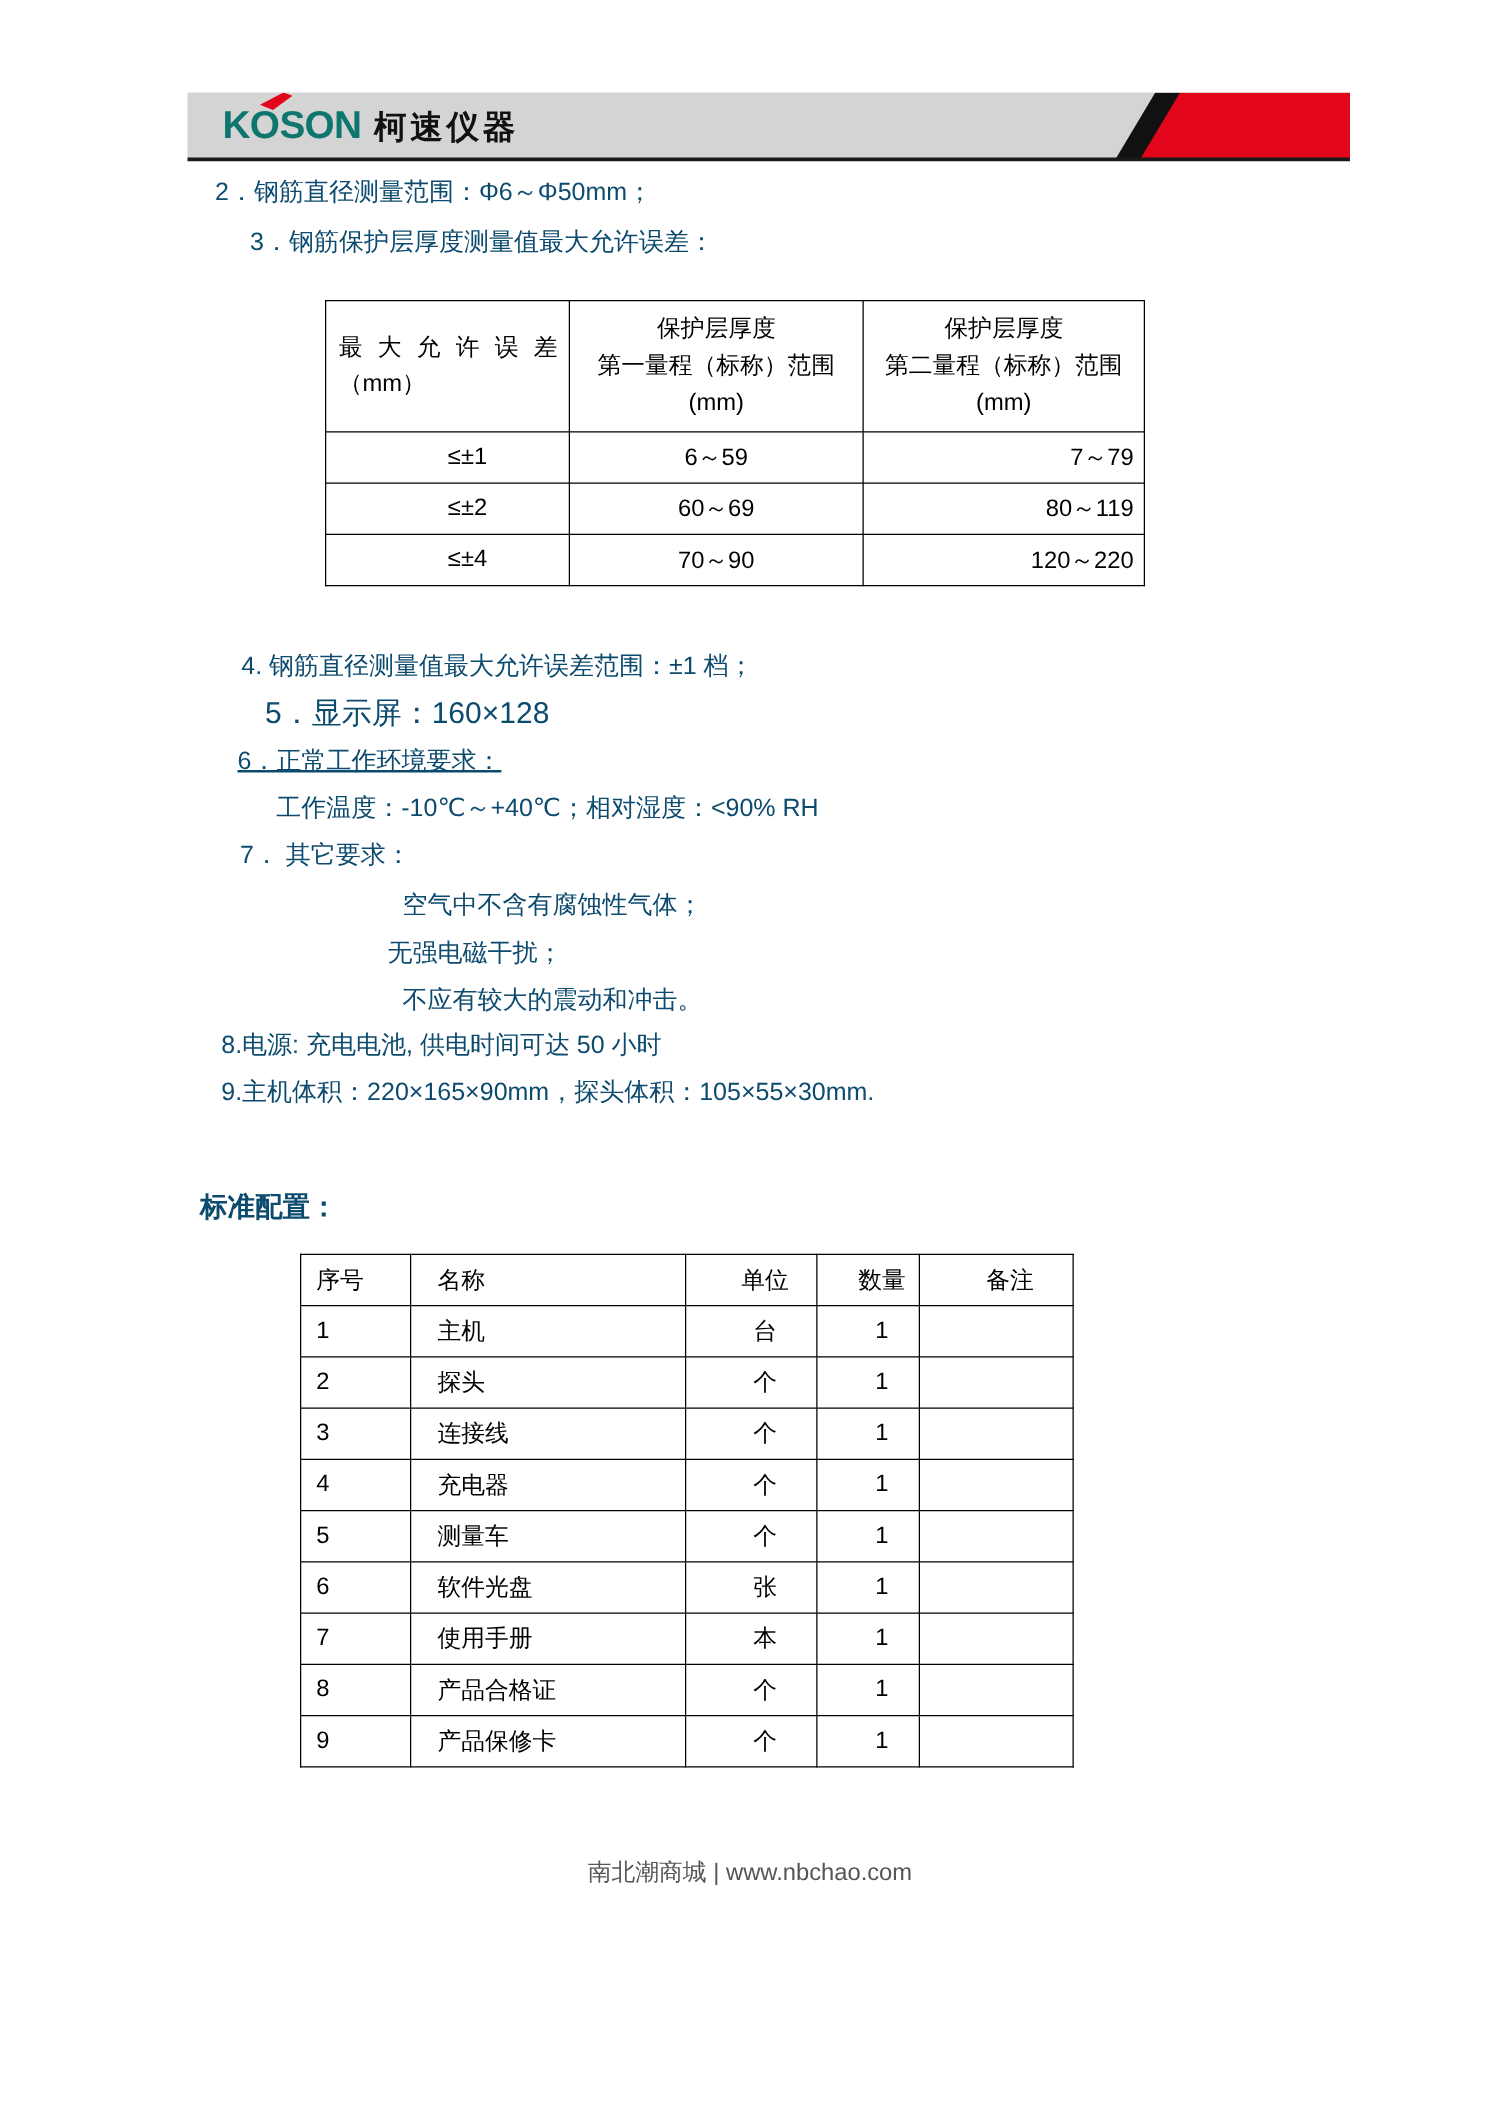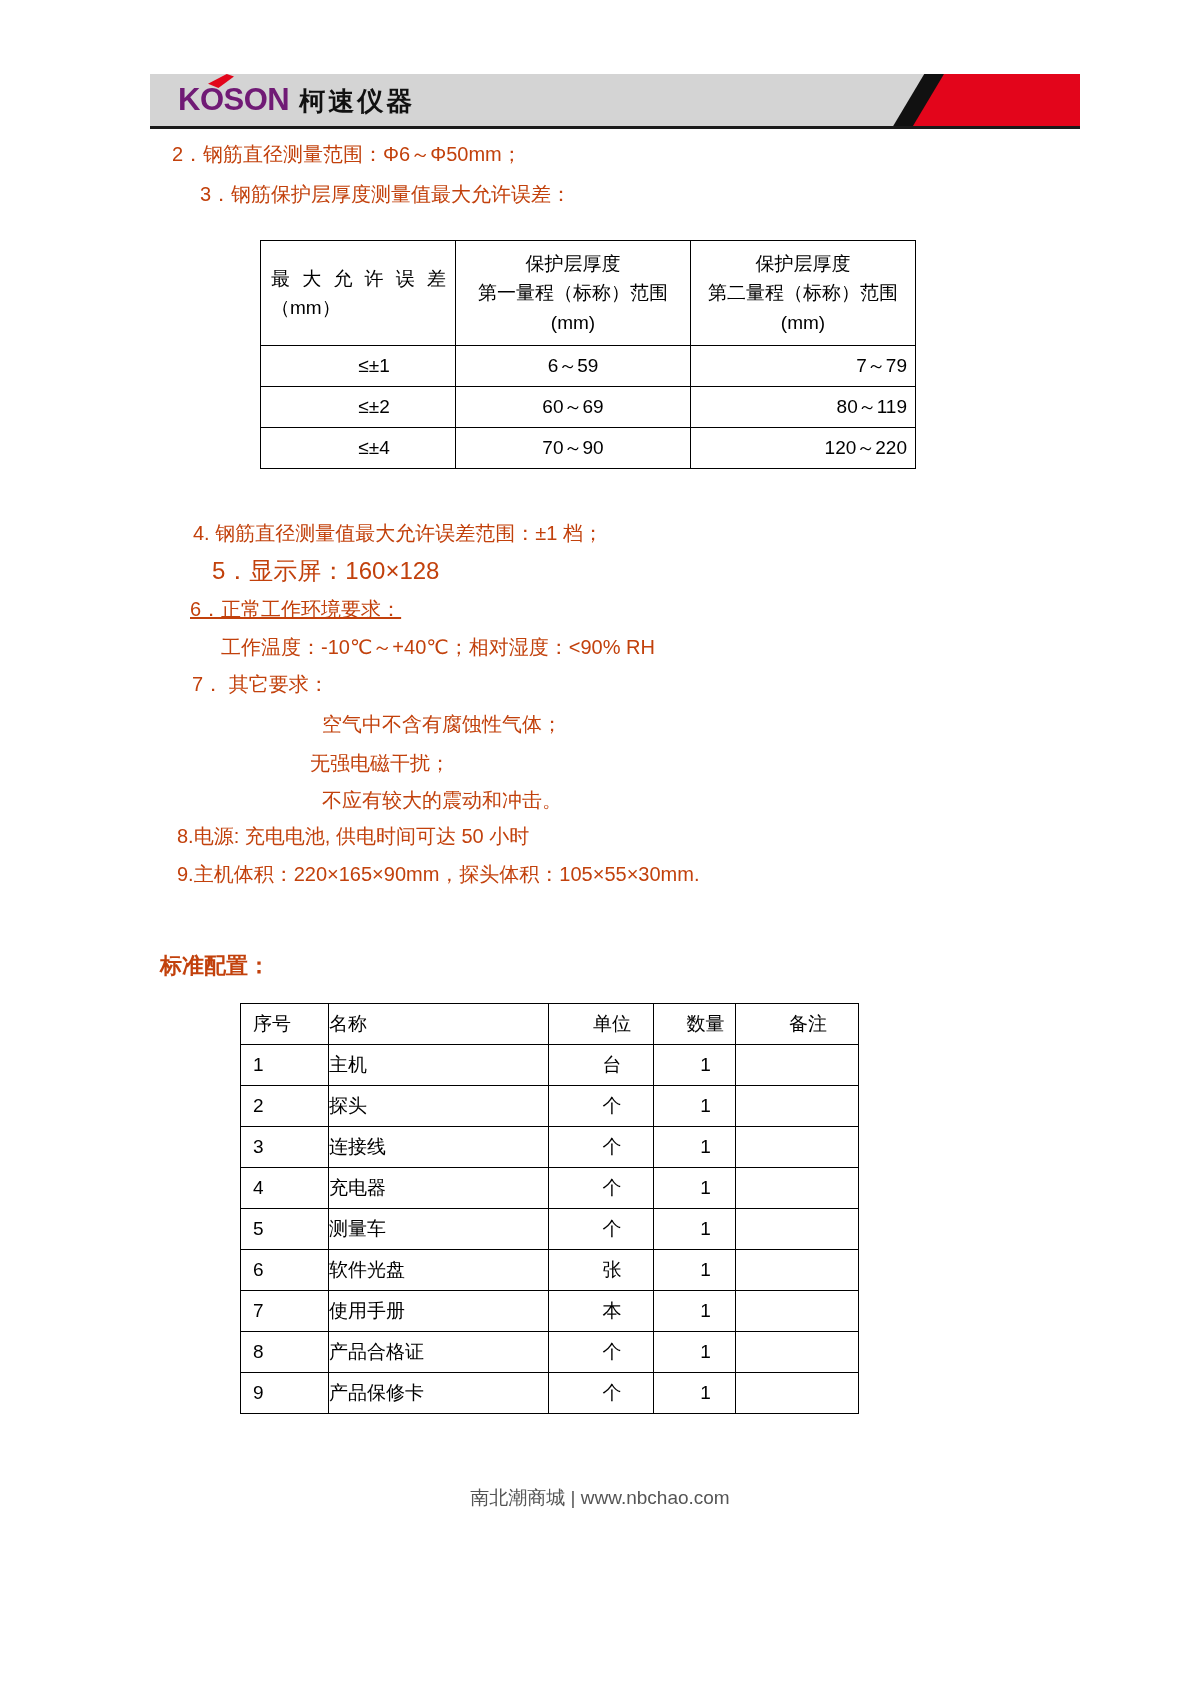--- a/index.html
+++ b/index.html
@@ -70,21 +70,21 @@
     top: 8px;
     display: flex;
     align-items: baseline;
     gap: 10px;
   }
   .logo-en {
     font-family: "Liberation Sans", "DejaVu Sans", sans-serif;
     font-weight: bold;
     font-size: 31px;
     letter-spacing: -0.5px;
-    color: #701a75;
+    color: #0f766e;
     position: relative;
   }
   .logo-swoosh {
     position: absolute;
     left: 30px;
     top: -8px;
     width: 26px;
     height: 14px;
     background: #e3051b;
     clip-path: polygon(0 70%, 72% 0, 100% 18%, 40% 100%);
@@ -96,21 +96,21 @@
     letter-spacing: 3px;
     color: #111111;
   }
 
   
   .line {
     position: absolute;
     white-space: nowrap;
     font-size: 20px;
     line-height: 1.2;
-    color: #c2410c;
+    color: #0c4a6e;
   }
   .line.big {
     font-size: 24px;
     margin-left: 16px;
   }
   .line.bold {
     font-weight: bold;
     font-size: 22px;
   }
 
@@ -172,21 +172,21 @@
   #config-table td {
     height: 40px;
     vertical-align: middle;
     padding-left: 30px;
   }
   #config-table .c-no {
     padding-left: 12px;
     text-align: left;
   }
   #config-table .c-name {
-    padding-left: 0;
+    padding-left: 21px;
     text-align: left;
   }
   #config-table .c-unit {
     text-align: center;
   }
   #config-table .c-qty {
     text-align: center;
   }
   #config-table .c-note {
     text-align: center;

